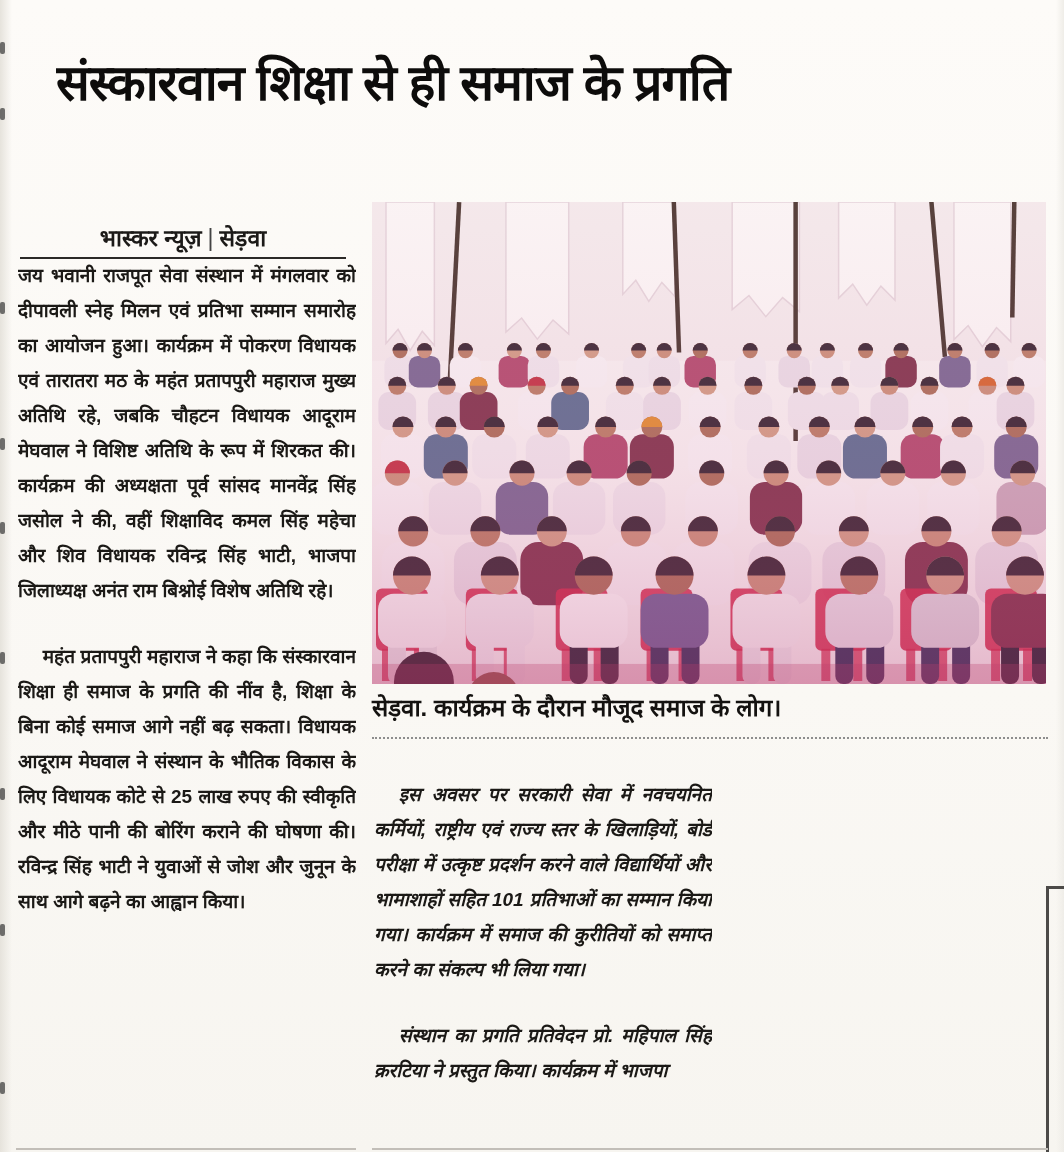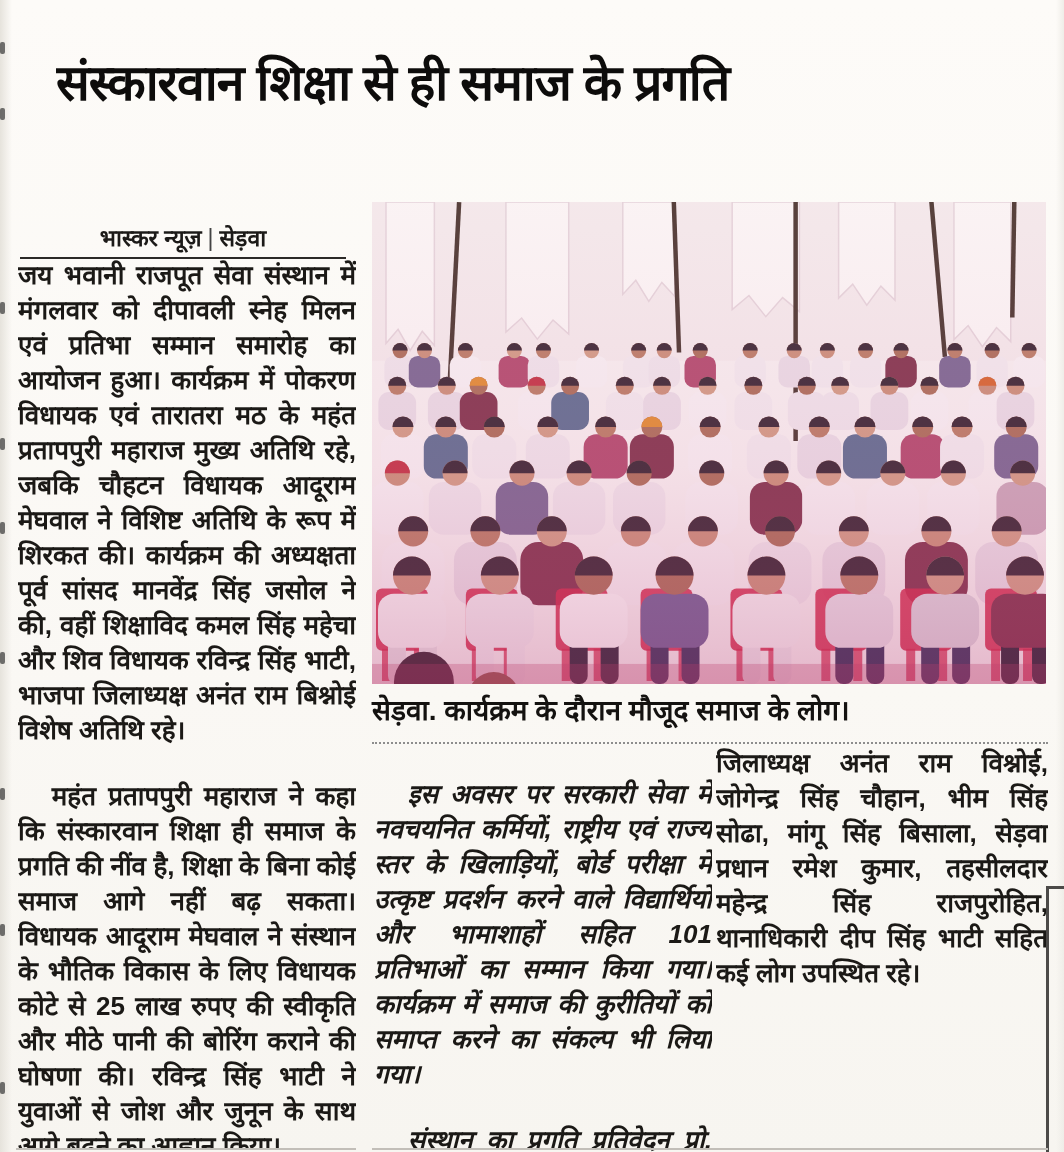--- a/index.html
+++ b/index.html
@@ -31,38 +31,38 @@
     position:absolute;left:20px;top:208px;width:326px;
     text-align:center;font-size:23px;color:#1c1a18;
     border-bottom:2px solid #2b2927;padding-bottom:4px;margin-top:13px;
   }
   .byline-row .src{font-weight:800;}
   .byline-row .sep{font-weight:400;color:#444;padding:0 6px;}
   .byline-row .loc{font-weight:600;}
 
   .body-col{
     position:absolute;
-    font-size:26px;line-height:35px;font-weight:600;color:#1b1916;
+    font-size:19px;line-height:35px;font-weight:600;color:#1b1916;
     text-align:justify;
   }
   .body-col p{margin:0;}
   .body-col p.indent{text-indent:1.3em;margin-top:31px;}
   .col-left{left:18px;top:258px;width:338px;height:892px;overflow:hidden;}
   .col-mid{left:374px;top:746px;width:338px;height:406px;overflow:hidden;font-style:italic;}
   .col-right{left:716px;top:746px;width:332px;height:406px;overflow:hidden;}
 
   .photo-frame{
     position:absolute;left:372px;top:202px;width:674px;height:482px;
     background:#f2e7ea;box-shadow:0 0 0 1px #d8d0cc inset;overflow:hidden;
   }
   .photo-frame svg{display:block;width:100%;height:100%;}
 
   .photo-caption{
     position:absolute;left:372px;top:690px;width:676px;
-    font-size:28px;font-weight:800;color:#141210;
+    font-size:24px;font-weight:800;color:#141210;
     border-bottom:2px dotted #8d8d8d;padding-bottom:14px;
   }
 
   .neighbor-vline{position:absolute;left:1046px;top:888px;width:3px;height:264px;background:#4c4a48;}
   .neighbor-hstub{position:absolute;left:1046px;top:886px;width:18px;height:3px;background:#4c4a48;}
   .bottom-hairline{position:absolute;height:2px;background:#c2beb8;}
 </style>
 </head>
 <body>
 
@@ -382,21 +382,20 @@
   </div>
 
   <div class="photo-caption">सेड़वा. कार्यक्रम के दौरान मौजूद समाज के लोग।</div>
 
   <div class="body-col col-mid">
     <p class="indent">इस अवसर पर सरकारी सेवा में नवचयनित कर्मियों, राष्ट्रीय एवं राज्य स्तर के खिलाड़ियों, बोर्ड परीक्षा में उत्कृष्ट प्रदर्शन करने वाले विद्यार्थियों और भामाशाहों सहित 101 प्रतिभाओं का सम्मान किया गया। कार्यक्रम में समाज की कुरीतियों को समाप्त करने का संकल्प भी लिया गया।</p>
     <p class="indent">संस्थान का प्रगति प्रतिवेदन प्रो. महिपाल सिंह क्ररटिया ने प्रस्तुत किया। कार्यक्रम में भाजपा</p>
   </div>
 
   <div class="body-col col-right">
-    <p>जिलाध्यक्ष अनंत राम विश्नोई, जोगेन्द्र सिंह चौहान, भीम सिंह सोढा, मांगू सिंह बिसाला, सेड़वा प्रधान रमेश कुमार, तहसीलदार महेन्द्र सिंह राजपुरोहित, थानाधिकारी दीप सिंह भाटी सहित कई लोग उपस्थित रहे।</p>
   </div>
 
   <div class="neighbor-vline"></div>
   <div class="neighbor-hstub"></div>
 
   <div class="bottom-hairline" style="left:16px;top:1148px;width:340px;"></div>
   <div class="bottom-hairline" style="left:372px;top:1148px;width:676px;"></div>
 
 </div>
 

